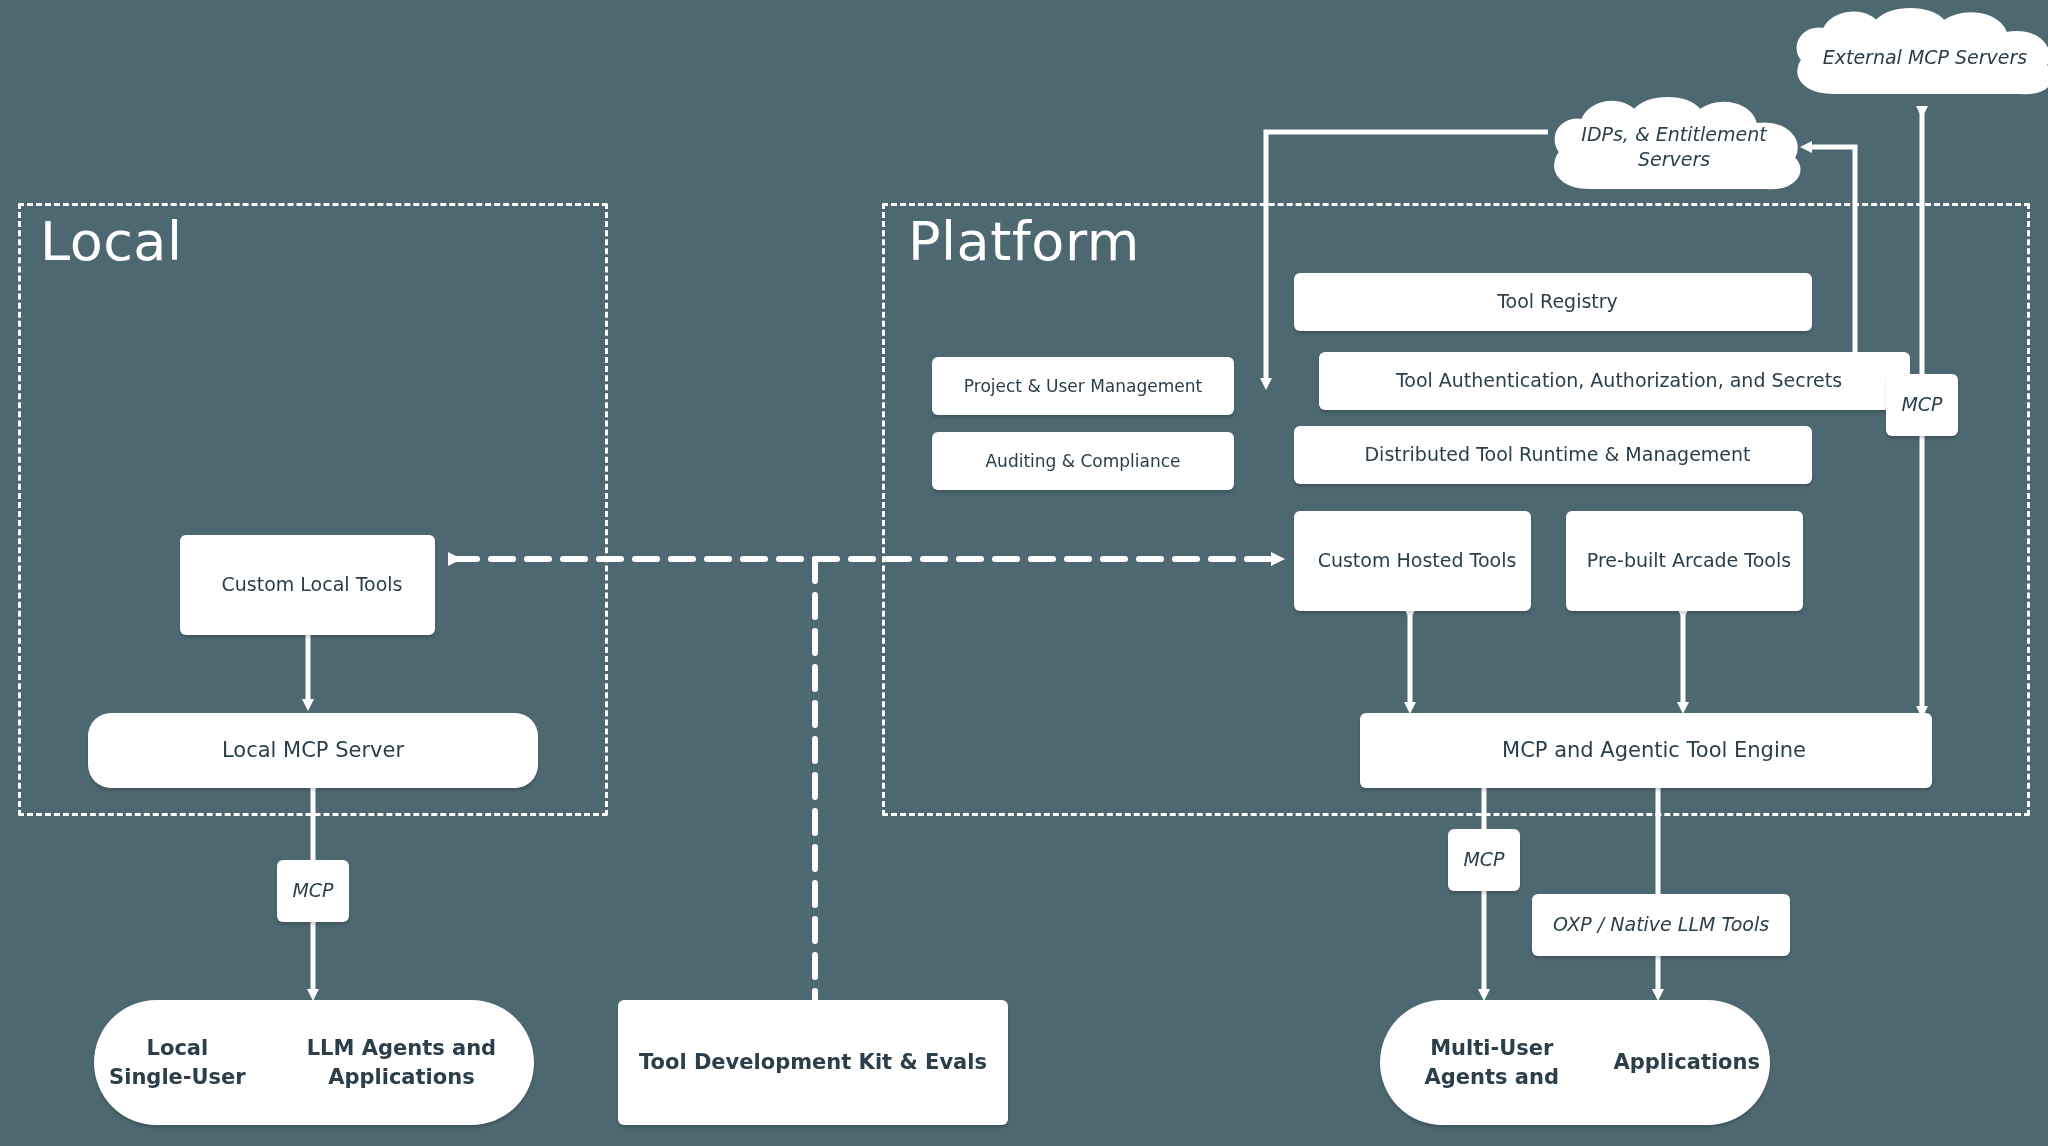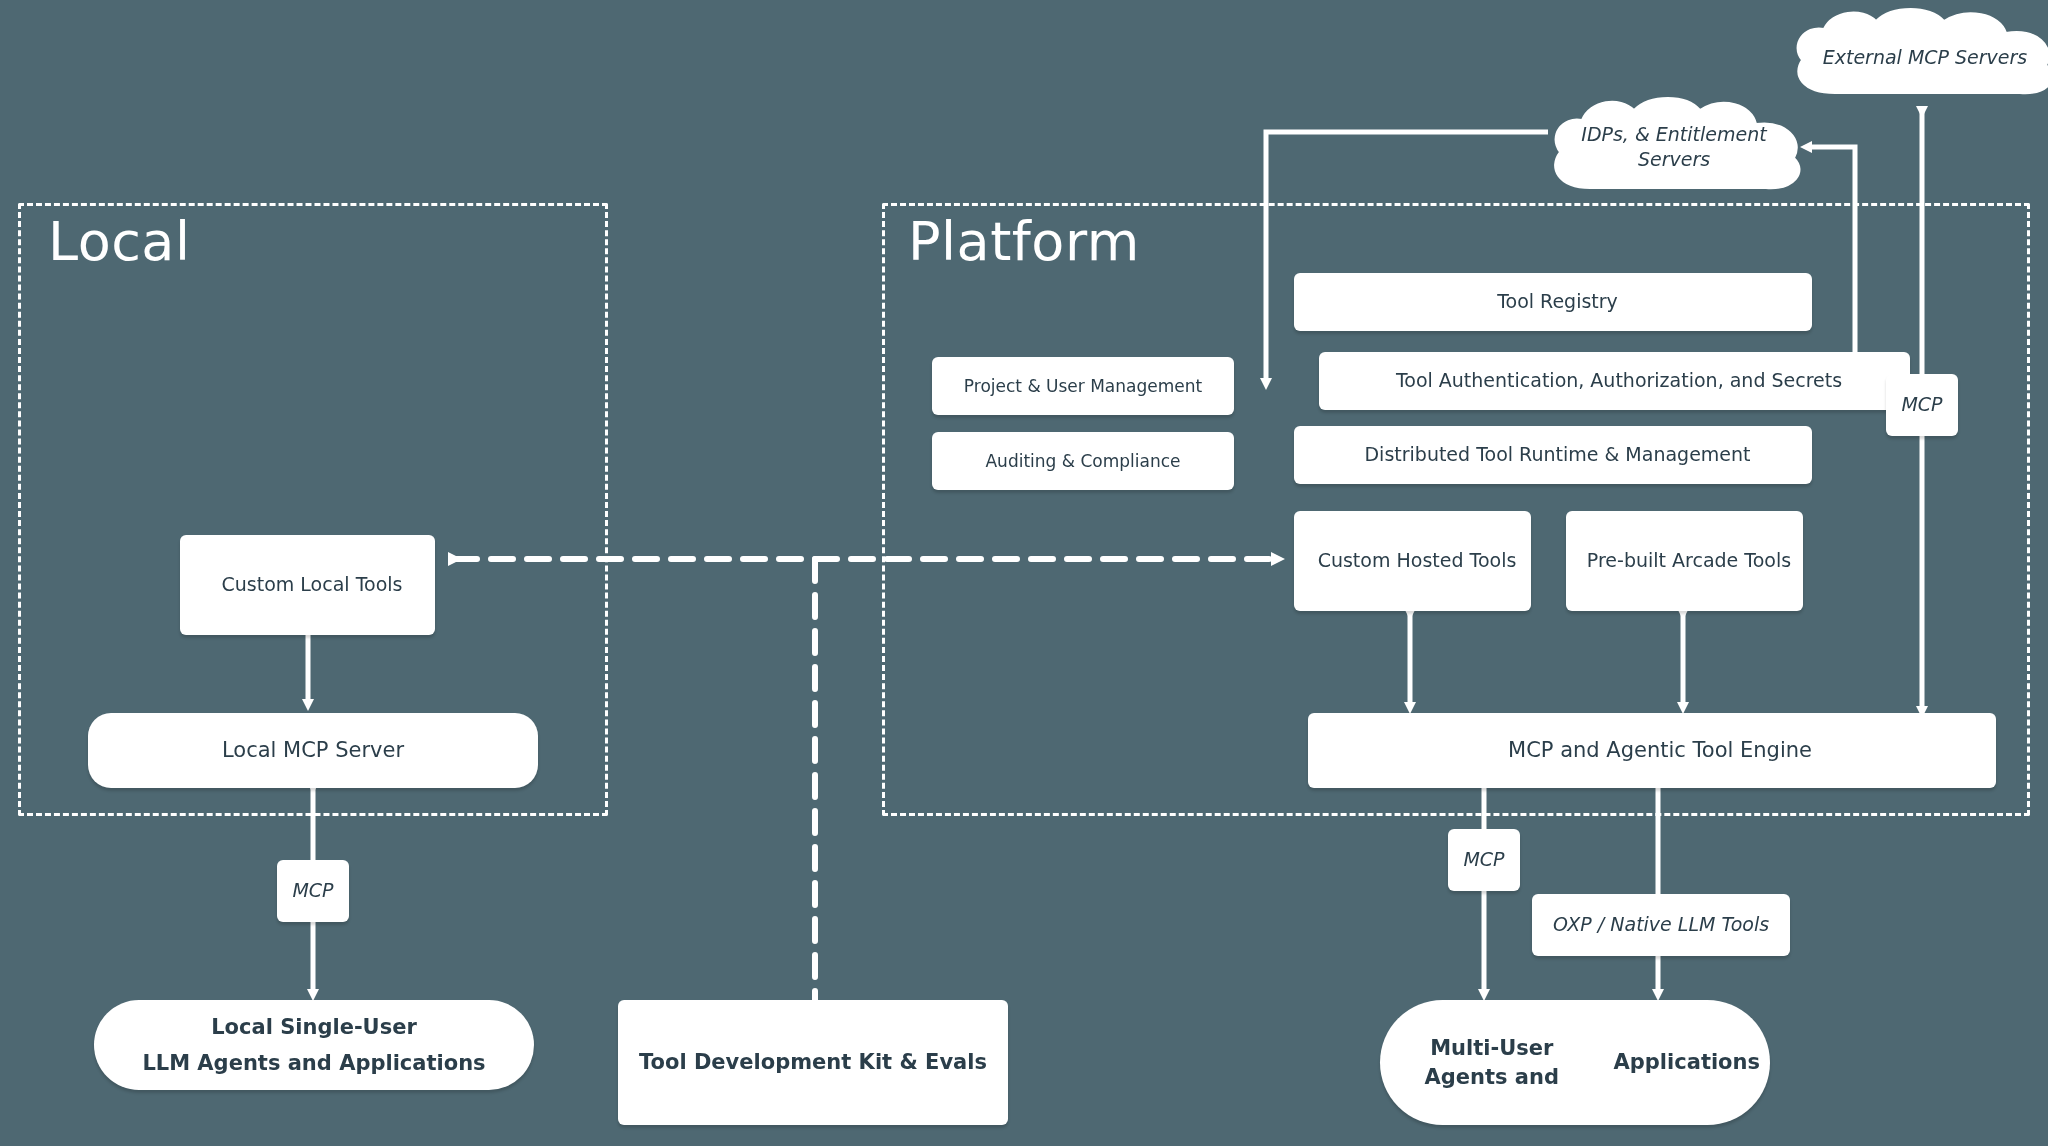--- a/index.html
+++ b/index.html
@@ -128,21 +128,21 @@
       <line x1="1484" y1="788" x2="1484" y2="995" marker-end="url(#ah)"></line>
     </g>
 
     
     <g stroke="#ffffff" stroke-width="5" fill="none">
       <line x1="1658" y1="788" x2="1658" y2="995" marker-end="url(#ah)"></line>
     </g>
   </svg>
 
   <div class="zone" style="left:18px;top:203px;width:590px;height:613px;"></div>
-  <div class="zone-title" style="left:40px;top:210px;margin-left:8px;">Local</div>
+  <div class="zone-title" style="left:40px;top:210px;">Local</div>
 
   <div class="zone" style="left:882px;top:203px;width:1148px;height:613px;"></div>
   <div class="zone-title" style="left:908px;top:210px;">Platform</div>
 
   <div class="cloud" style="left:1780px;top:5px;width:290px;height:105px;">
     <svg viewBox="0 0 290 105" preserveAspectRatio="none">
       <path d="M55,88 C22,88 12,70 22,55 C10,40 24,20 44,24 C52,6 82,2 96,16
                C112,0 150,0 164,16 C186,2 220,8 226,28 C256,22 276,42 266,60
                C280,74 268,90 240,88 Z" fill="#ffffff" stroke="#ffffff" stroke-width="2"></path>
     </svg>
@@ -191,37 +191,37 @@
   </div>
 
   <div class="node plain" style="left:1294px;top:511px;width:237px;height:100px;">
     <span>Custom Hosted Tools</span>
   </div>
 
   <div class="node plain" style="left:1566px;top:511px;width:237px;height:100px;">
     <span>Pre-built Arcade Tools</span>
   </div>
 
-  <div class="node big" style="left:1308px;top:713px;width:688px;height:75px;padding-left:16px;">
+  <div class="node big" style="left:1360px;top:713px;width:572px;height:75px;padding-left:16px;">
     <span>MCP and Agentic Tool Engine</span>
   </div>
 
   <div class="node italic" style="left:1886px;top:374px;width:72px;height:62px;">
     <span>MCP</span>
   </div>
 
   <div class="node italic" style="left:1448px;top:829px;width:72px;height:62px;">
     <span>MCP</span>
   </div>
 
   <div class="node italic" style="left:1532px;top:894px;width:258px;height:62px;">
     <span>OXP / Native LLM Tools</span>
   </div>
 
-  <div class="node pill bold" style="left:94px;top:1000px;width:440px;height:90px;flex-direction:column;gap:8px;">
+  <div class="node pill bold" style="left:94px;top:1000px;width:440px;height:125px;flex-direction:row;gap:8px;">
     <span>Local Single-User</span>
     <span>LLM Agents and Applications</span>
   </div>
 
   <div class="node bold" style="left:618px;top:1000px;width:390px;height:125px;">
     <span>Tool Development Kit &amp; Evals</span>
   </div>
 
   <div class="node pill bold" style="left:1380px;top:1000px;width:390px;height:125px;">
     <span>Multi-User Agents and</span>

